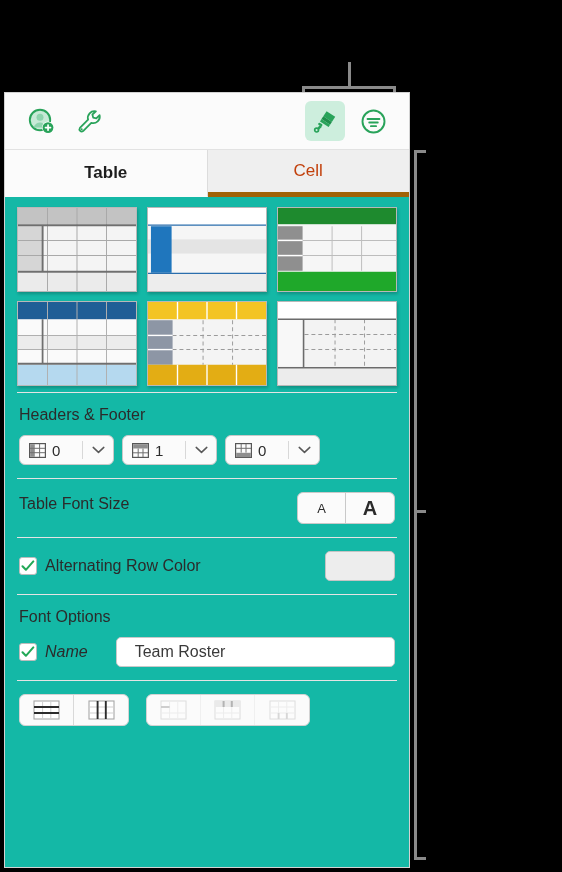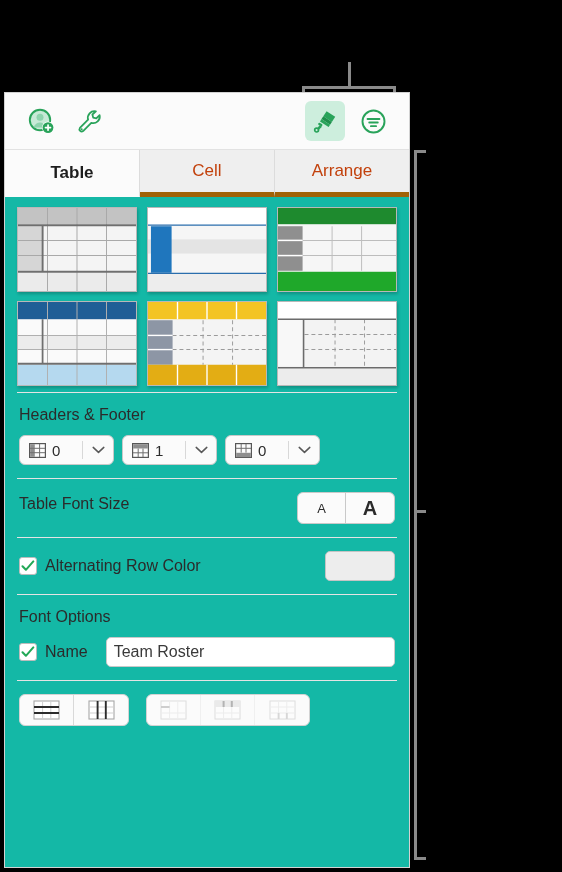--- a/index.html
+++ b/index.html
@@ -164,21 +164,21 @@
     cursor: default;
   }
 
   .textfield {
     height: 30px;
     flex: 1;
     background: #ffffff;
     border: 1px solid #c9c9c9;
     border-radius: 5px;
     display: flex; align-items: center;
-    padding: 0 7px;
+    padding: 0 18px;
     font-size: 16px;
     color: #3a3a3a;
     cursor: text;
   }
 
   
   .gl-groups { display: flex; gap: 17px; }
   .gl-group {
     display: flex;
     border: 1px solid #d3d3d3;
@@ -259,23 +259,20 @@
         </svg>
       </div>
     </div>
 
     <div class="tabbar">
       <div class="tab selected">
           <span>Table</span>
         </div>
       <div class="tab">
           <span>Cell</span>
-        </div>
-      <div class="tab">
-          <span>Arrange</span>
         </div>
     </div>
 
     <div class="body">
 
       <div class="styles">
 
         <div class="thumb">
           <svg viewBox="0 0 120 82" preserveAspectRatio="none">
             <rect x="0" y="0" width="120" height="82" fill="#f4f4f4"></rect>
@@ -498,21 +495,21 @@
       <div class="divider"></div>
 
       <div class="section">
         <div class="sec-title">Font Options</div>
         <div class="row">
           <div class="cb">
             <svg width="14" height="12" viewBox="0 0 14 12">
               <path d="M1.5 6.2L4.9 9.8L12.3 1.4" fill="none" stroke="#22a857" stroke-width="2" stroke-linecap="round" stroke-linejoin="round"></path>
             </svg>
           </div>
-          <span class="cb-label" style="margin-right:18px;">Name</span>
+          <span class="cb-label" style="margin-right:28px;font-style:italic;">Name</span>
           <div class="textfield" placeholder="Table Name">Team Roster</div>
         </div>
       </div>
 
       <div class="divider"></div>
 
       <div class="section">
         <div class="gl-groups">
 
           <div class="gl-group">

